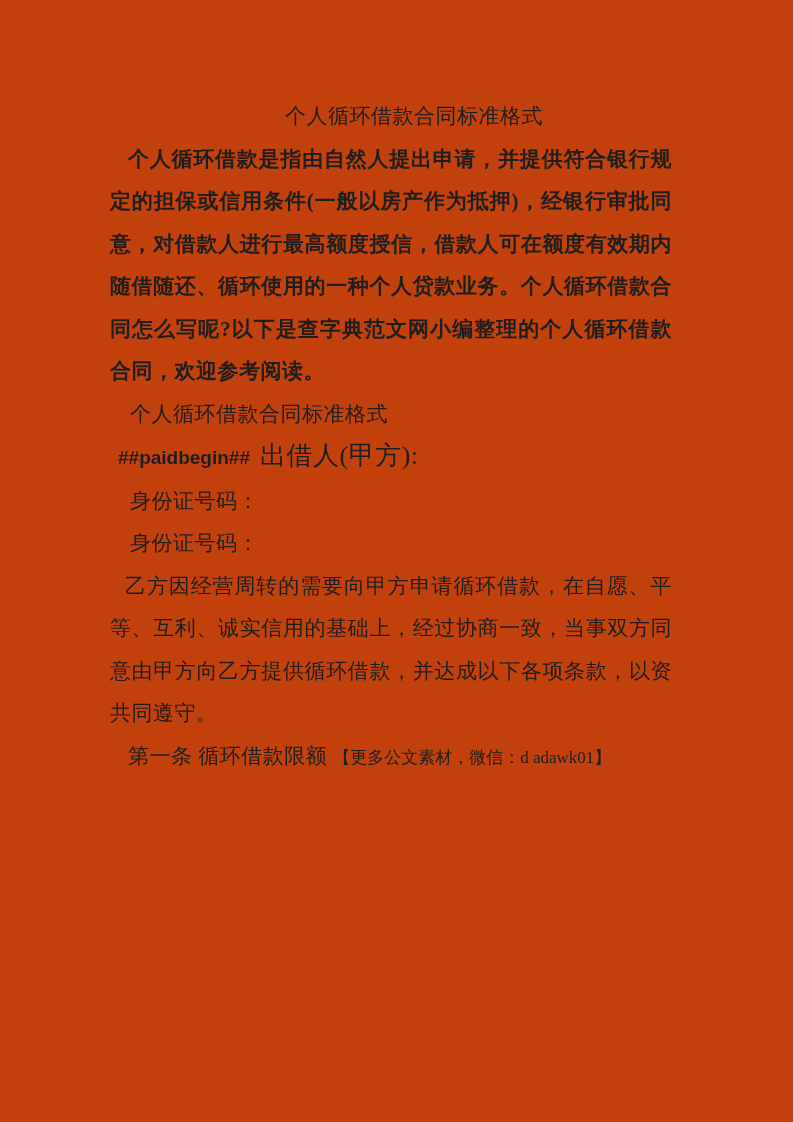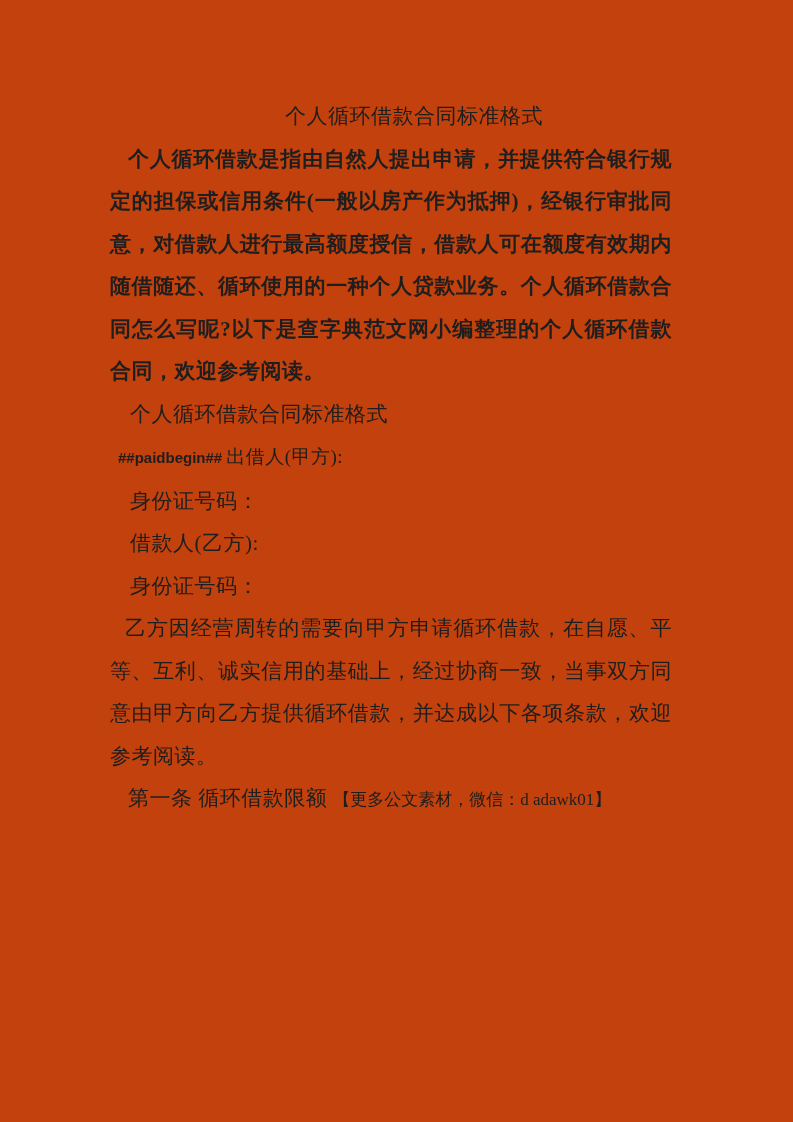--- a/index.html
+++ b/index.html
@@ -57,26 +57,26 @@
   .p-item {
     margin-top: 8px;
     text-indent: 8px;
     text-align: justify;
     text-align-last: justify;
     text-justify: inter-character;
   }
   .paid-marker {
     font-family: "Liberation Sans", sans-serif;
     font-weight: bold;
-    font-size: 15px;
+    font-size: 19px;
     letter-spacing: 0px;
   }
   .lender-label {
-    font-size: 19px;
-    margin-left: 4px;
+    font-size: 26px;
+    margin-left: 10px;
   }
   .promo-note {
     font-size: 17px;
     margin-left: 6px;
     letter-spacing: 0px;
     text-align: right;
   }
 </style>
 </head>
 <body>
@@ -88,23 +88,22 @@
 
     <p class="p-intro">个人循环借款是指由自然人提出申请，并提供符合银行规定的担保或信用条件(一般以房产作为抵押)，经银行审批同意，对借款人进行最高额度授信，借款人可在额度有效期内随借随还、循环使用的一种个人贷款业务。个人循环借款合同怎么写呢?以下是查字典范文网小编整理的个人循环借款合同，欢迎参考阅读。</p>
 
     <p class="p-sample">个人循环借款合同标准格式</p>
 
 
     <p class="p-paid"><span class="paid-marker">##paidbegin##</span><span class="lender-label">出借人(甲方):</span></p>
 
     <p class="p-id1">身份证号码：</p>
 
-    <p class="p-borrower">借款人(乙方):</p>
 
     <p class="p-id2">身份证号码：</p>
 
-    <p class="p-agreement">乙方因经营周转的需要向甲方申请循环借款，在自愿、平等、互利、诚实信用的基础上，经过协商一致，当事双方同意由甲方向乙方提供循环借款，并达成以下各项条款，欢迎参考阅读。</p>
+    <p class="p-agreement">乙方因经营周转的需要向甲方申请循环借款，在自愿、平等、互利、诚实信用的基础上，经过协商一致，当事双方同意由甲方向乙方提供循环借款，并达成以下各项条款，以资共同遵守。</p>
 
     <p class="p-article"><span>第一条 循环借款限额</span><span class="promo-note">【更多公文素材，微信：d adawk01】</span></p>
 
 
   </div>
 </div>
 
 </body></html>

